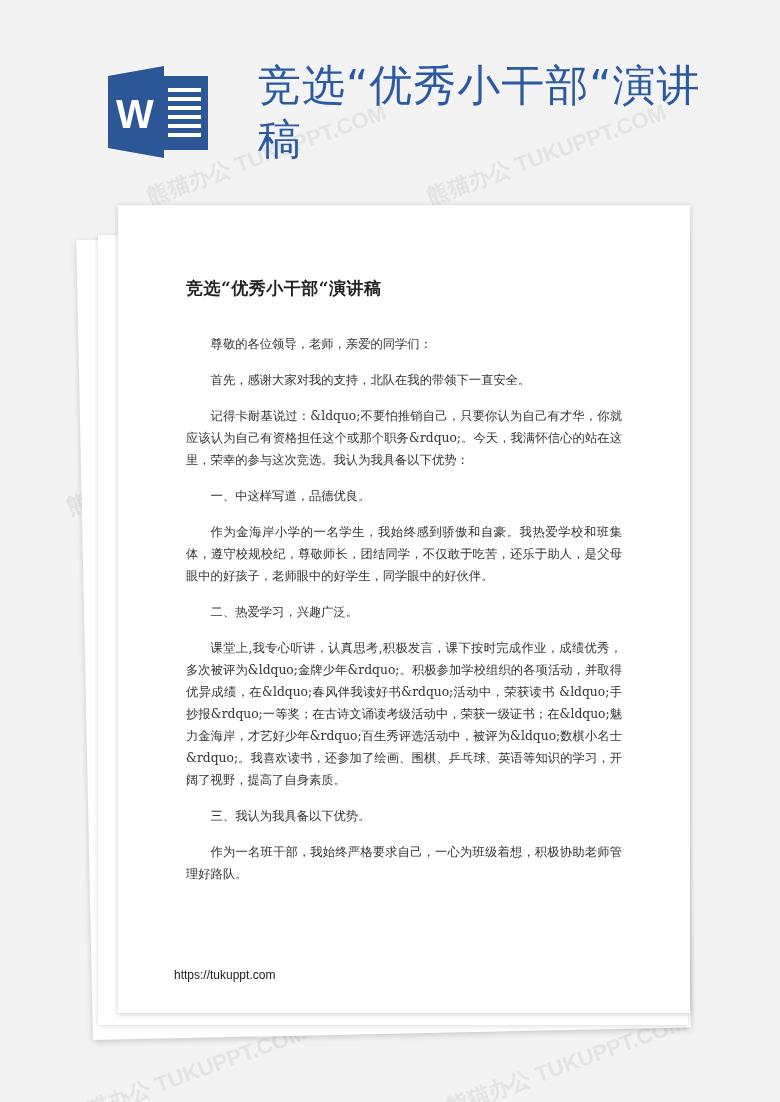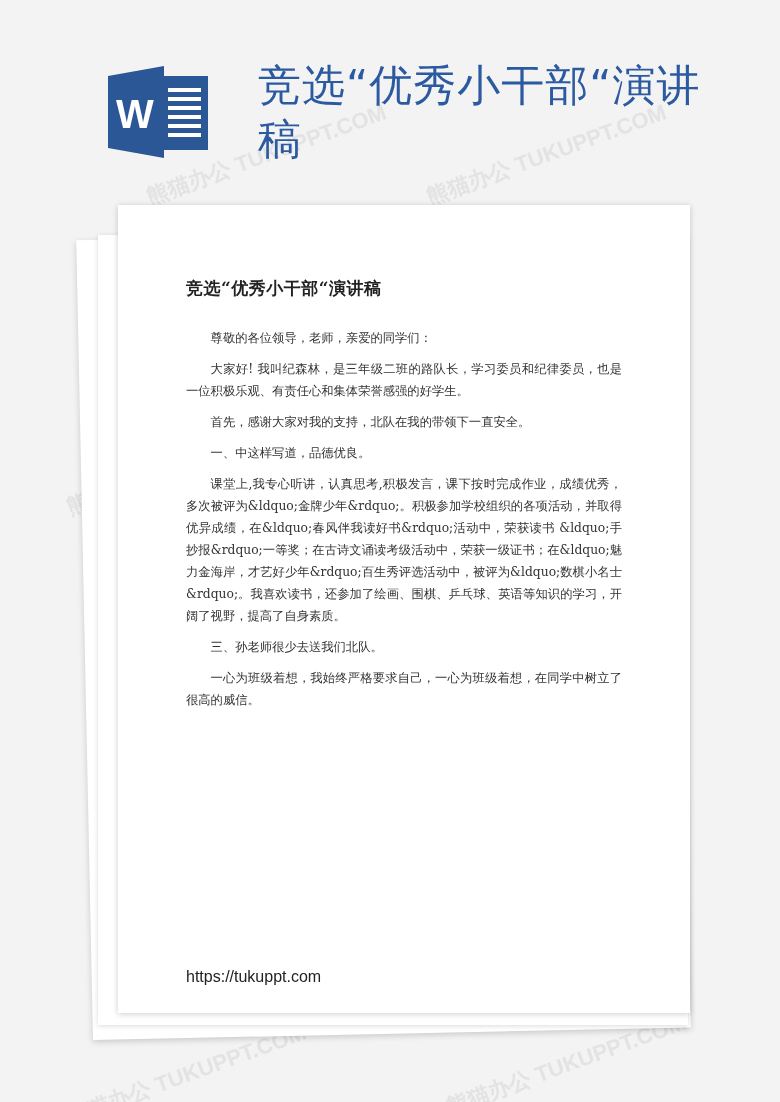--- a/index.html
+++ b/index.html
@@ -28,24 +28,24 @@
       background: #ffffff; box-shadow: 0 1px 6px rgba(0,0,0,0.2);
     }
     .doc-title {
       position: absolute; left: 68px; top: 72px;
       font-size: 17px; color: #222; font-weight: bold; letter-spacing: 0.5px;
     }
     .doc-body {
       position: absolute; left: 68px; top: 114px; width: 436px;
       font-size: 12.3px; line-height: 22px; color: #333;
     }
-    .doc-body p { margin: 8px 0 9px 0; text-indent: 2em; text-align: justify; }
+    .doc-body p { margin: 14px 0 9px 0; text-indent: 2em; text-align: justify; }
     .footer-url {
-      position: absolute; left: 68px; top: 763px;
-      font-family: "Liberation Sans", sans-serif; font-size: 16px; color: #222;
+      position: absolute; left: 56px; top: 763px;
+      font-family: "Liberation Sans", sans-serif; font-size: 12px; color: #222;
     }
     .watermark {
       position: absolute; color: rgba(180,180,180,0.25);
       font-family: "Liberation Sans", sans-serif; font-size: 22px; font-weight: bold;
       transform: rotate(-20deg); white-space: nowrap; pointer-events: none;
     }
   </style>
 </head>
 <body>
 
@@ -74,21 +74,23 @@
 
 <div class="hero-title">竞选“优秀小干部“演讲稿</div>
 
 <div class="page-back2"></div>
 <div class="page-back1"></div>
 
 <div class="page">
   <div class="doc-title">竞选“优秀小干部“演讲稿</div>
   <div class="doc-body">
     <p>尊敬的各位领导，老师，亲爱的同学们：</p>
-    <p>大家好! 我叫纪森林，是三年级二班的路队长，学习委员和纪律委员，也是一位积极乐观、有责任心和集体荣誉感强的好学生。</p>
     <p>首先，感谢大家对我的支持，北队在我的带领下一直安全。</p>
+    <p>记得卡耐基说过：&amp;ldquo;不要怕推销自己，只要你认为自己有才华，你就应该认为自己有资格担任这个或那个职务&amp;rdquo;。今天，我满怀信心的站在这里，荣幸的参与这次竞选。我认为我具备以下优势：</p>
     <p>一、中这样写道，品德优良。</p>
+    <p>作为金海岸小学的一名学生，我始终感到骄傲和自豪。我热爱学校和班集体，遵守校规校纪，尊敬师长，团结同学，不仅敢于吃苦，还乐于助人，是父母眼中的好孩子，老师眼中的好学生，同学眼中的好伙伴。</p>
+    <p>二、热爱学习，兴趣广泛。</p>
     <p>课堂上,我专心听讲，认真思考,积极发言，课下按时完成作业，成绩优秀，多次被评为&amp;ldquo;金牌少年&amp;rdquo;。积极参加学校组织的各项活动，并取得优异成绩，在&amp;ldquo;春风伴我读好书&amp;rdquo;活动中，荣获读书 &amp;ldquo;手抄报&amp;rdquo;一等奖；在古诗文诵读考级活动中，荣获一级证书；在&amp;ldquo;魅力金海岸，才艺好少年&amp;rdquo;百生秀评选活动中，被评为&amp;ldquo;数棋小名士&amp;rdquo;。我喜欢读书，还参加了绘画、围棋、乒乓球、英语等知识的学习，开阔了视野，提高了自身素质。</p>
-    <p>三、孙老师很少去送我们北队。</p>
-    <p>一心为班级着想，我始终严格要求自己，一心为班级着想，在同学中树立了很高的威信。</p>
+    <p>三、我认为我具备以下优势。</p>
+    <p>作为一名班干部，我始终严格要求自己，一心为班级着想，积极协助老师管理好路队。</p>
   </div>
   <div class="footer-url">https://tukuppt.com</div>
 </div>
 
 </body></html>

